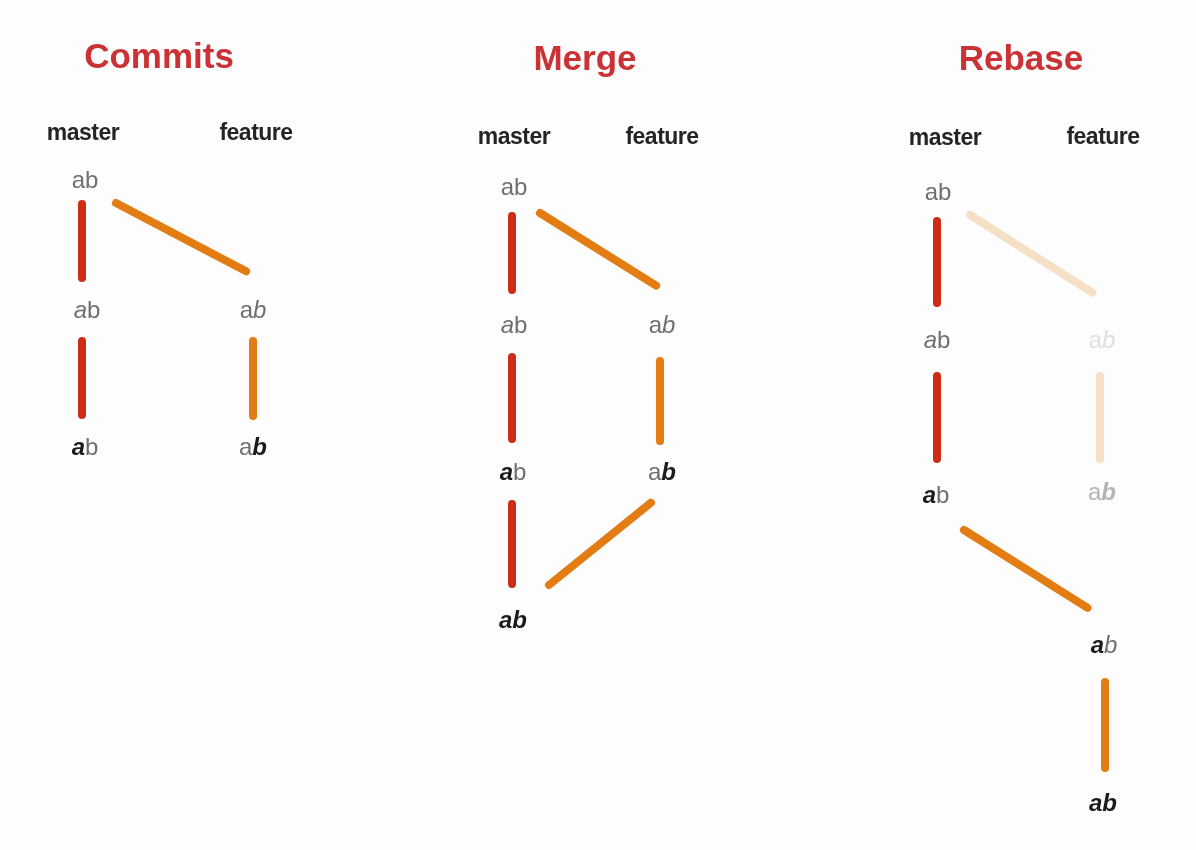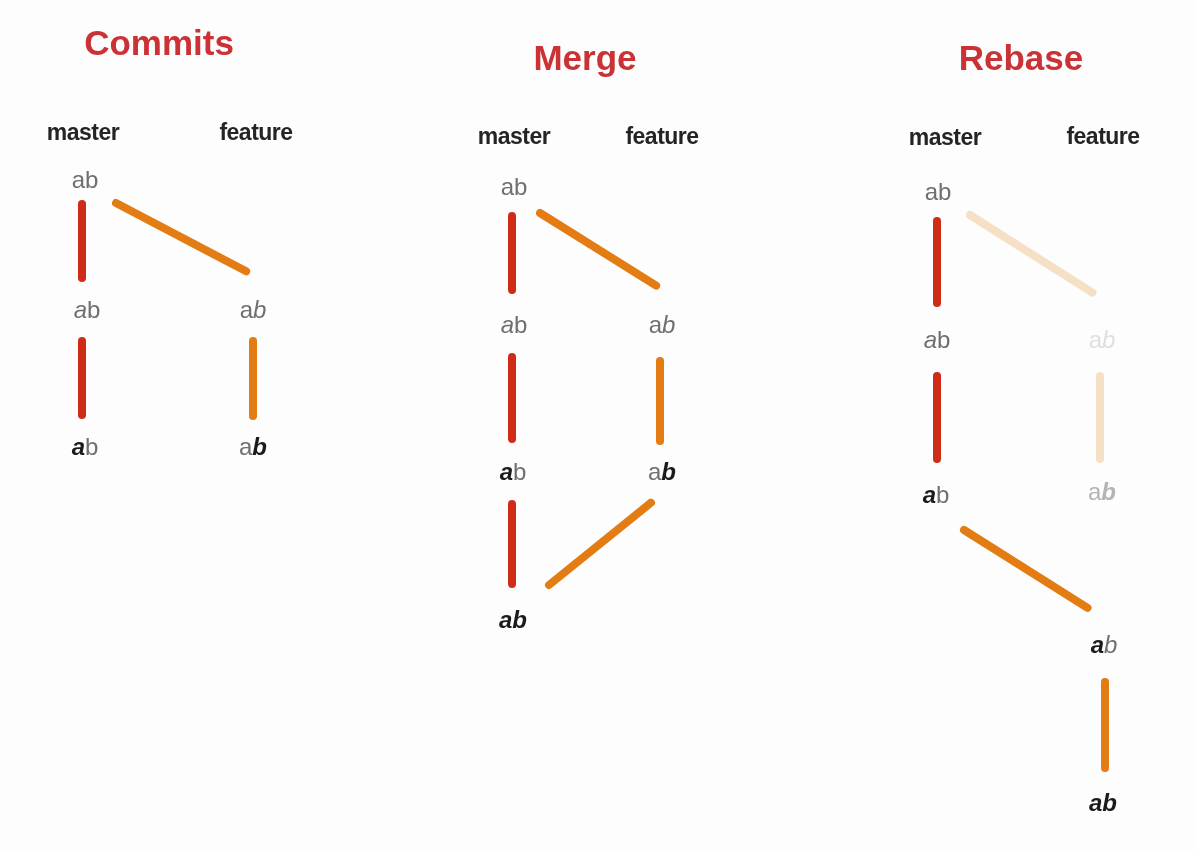--- a/index.html
+++ b/index.html
@@ -34,21 +34,21 @@
   .edge.d{height:8px;transform-origin:4px 4px;}
   .red{background:var(--line-red,#cf2c18);}
   .orange{background:var(--line-orange,#e27c13);}
   .faded{background:var(--line-faded,#f5e0c6);}
 </style>
 </head>
 <body>
 
 <div class="canvas">
 
-  <div class="title" style="left:159px;top:43px">Commits</div>
+  <div class="title" style="left:159px;top:56px">Commits</div>
   <div class="title" style="left:585px;top:58px">Merge</div>
   <div class="title" style="left:1021px;top:58px">Rebase</div>
 
   <div class="branch-label" style="left:83px;top:132px">master</div>
   <div class="branch-label" style="left:256px;top:132px">feature</div>
   <div class="branch-label" style="left:514px;top:136px">master</div>
   <div class="branch-label" style="left:662px;top:136px">feature</div>
   <div class="branch-label" style="left:945px;top:137px">master</div>
   <div class="branch-label" style="left:1103px;top:136px">feature</div>
 

